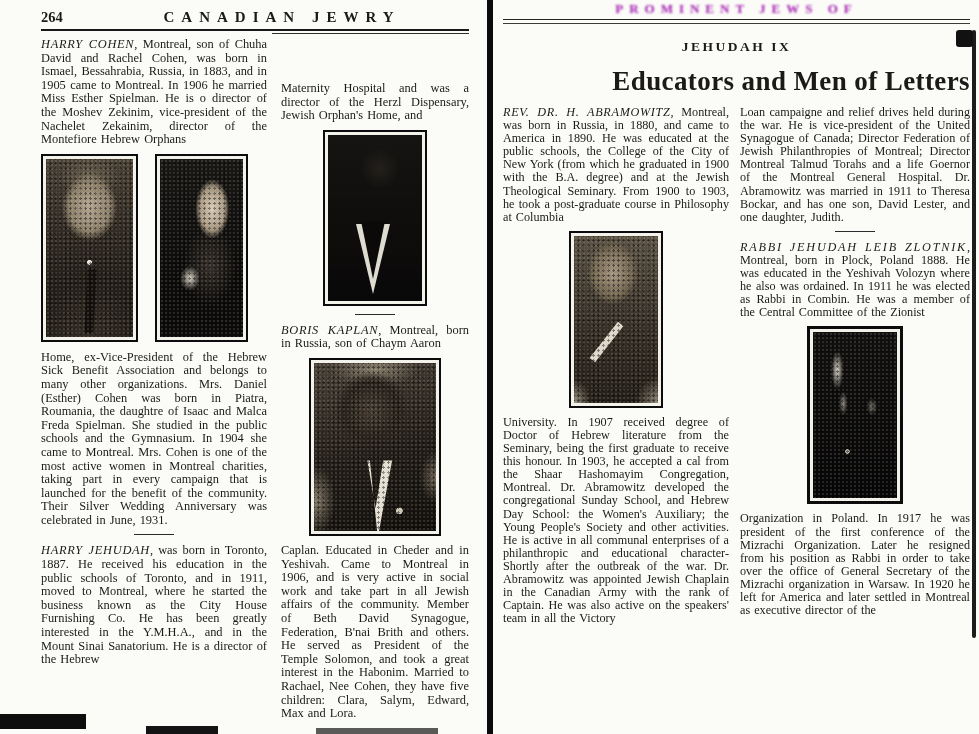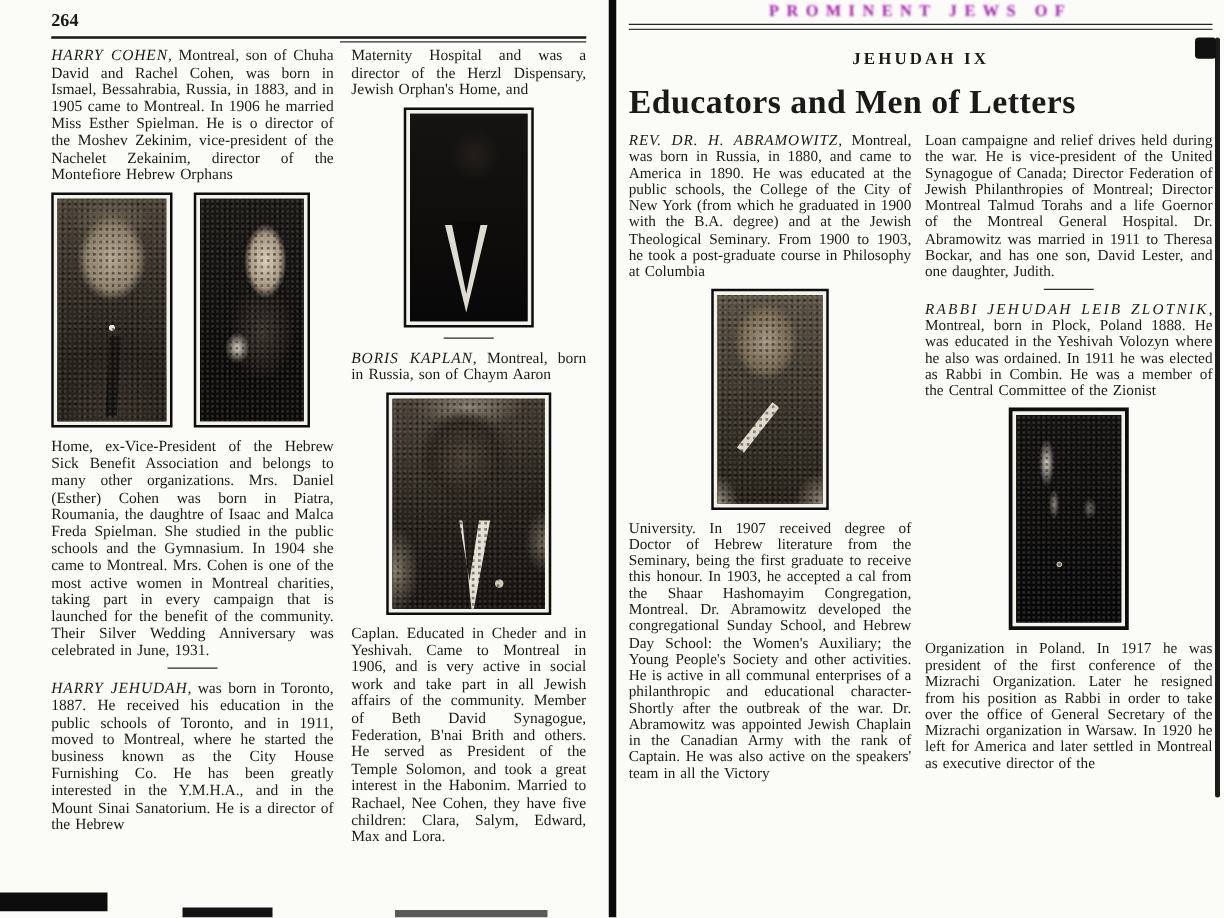--- a/index.html
+++ b/index.html
@@ -17,28 +17,28 @@
   .pageno  { font-weight:bold; font-size:14.5px; width:64px; }
   .running { flex:1; text-align:center; font-weight:bold; font-size:15px; letter-spacing:7px; padding-right:10px; }
   .headrule { border-top:2.2px solid #191919; margin-top:3px; position:relative; }
   .headrule::after { content:""; position:absolute; right:0; top:1.5px; width:46%; border-top:1.2px solid #2e2e2e; }
 
   
   .rp-running { text-align:center; font-weight:bold; font-size:13px; letter-spacing:6px; color:#a21caf;
                 filter:blur(0.8px); padding-top:1px; white-space:nowrap; overflow:hidden; }
   .double-rule { height:3px; border-top:1.6px solid #242424; border-bottom:1px solid #3c3c3c; margin-top:2px; }
   .chapter { text-align:center; font-weight:bold; font-size:13.5px; letter-spacing:2.5px; margin-top:15px; }
-  .title   { text-align:left; font-weight:bold; font-size:27px; letter-spacing:0.4px; margin:11px 0 9px; }
+  .title   { text-align:right; font-weight:bold; font-size:27px; letter-spacing:0.4px; margin:11px 0 9px; }
 
   
   .cols { display:flex; margin-top:7px; }
   .page-left  .cols { gap:14px; }
   .page-right .cols { gap:11px; }
   .colL1 { width:226px; }
-  .colL2 { width:188px; }
+  .colL2 { width:188px;margin-top:44px; }
   .colR1 { width:226px; }
   .colR2 { width:230px; }
 
   .para { margin:0 0 7px; text-align:justify; font-size:12.4px; line-height:13.6px; word-spacing:1px; }
   .page-right .para { font-size:12.2px; line-height:13.1px; }
   .lead { font-style:italic; letter-spacing:0.7px; }
   .lead-wide { letter-spacing:1.8px; }
   .dash { width:40px; border-top:1.6px solid #2a2a2a; margin:5px auto 9px; }
 
   
@@ -112,20 +112,21 @@
   .sm1 { position:absolute; left:0;   top:714px; width:86px;  height:15px; background:#0d0d0d; }
   .sm2 { position:absolute; left:146px; top:726px; width:72px; height:8px; background:#141414; }
   .sm3 { position:absolute; left:316px; top:728px; width:122px; height:6px; background:#3d3d3d; opacity:.85; }
 </style>
 </head>
 <body>
 
 <section class="page page-left">
   <header class="lp-head">
     <span class="pageno">264</span>
+    <span class="running">CANADIAN JEWRY</span>
   </header>
   <div class="headrule"></div>
 
   <div class="cols">
     <div class="colL1">
       <p class="para"><span class="lead">HARRY COHEN</span><span>, Montreal, son of Chuha David and Rachel Cohen, was born in Ismael, Bessahrabia, Russia, in 1883, and in 1905 came to Montreal. In 1906 he married Miss Esther Spielman. He is o director of the Moshev Zekinim, vice-president of the Nachelet Zekainim, director of the Montefiore Hebrew Orphans</span></p>
 
       <div class="photo-row">
         <figure class="photo p-cohen">
           <div class="img img-cohen"></div>

